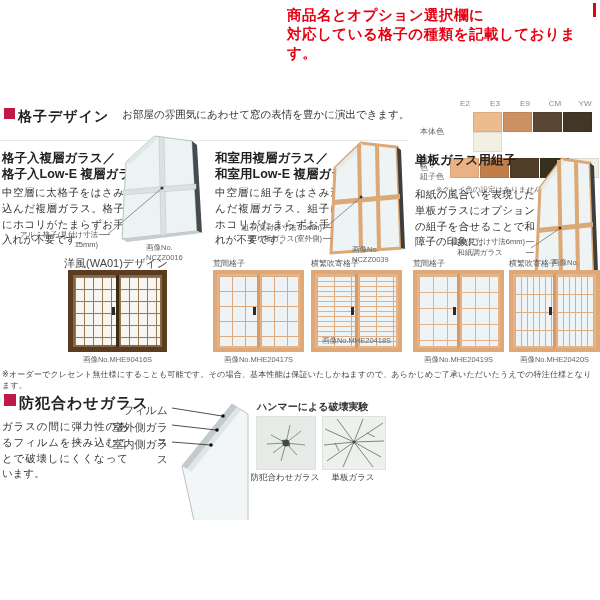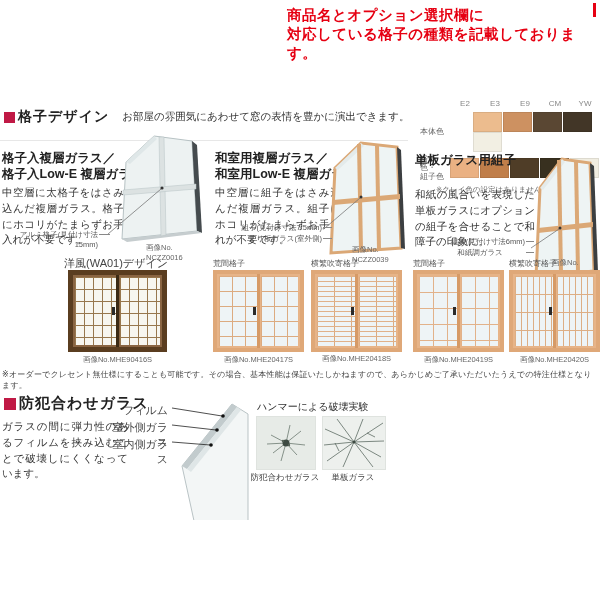--- a/index.html
+++ b/index.html
@@ -8,21 +8,21 @@
   .abs{position:absolute;}
   
   .top-note{font-size:14.5px;font-weight:bold;line-height:1.32;letter-spacing:.5px;}
   .red-tick{width:3px;height:14px;}
   
   .sw-head{font-size:8px;color:#888;width:30px;text-align:center;display:inline-block;}
   .sw-label{font-size:8px;color:#666;line-height:1.15;}
   .swatch{width:29px;height:20px;display:inline-block;border:1px solid rgba(0,0,0,.08);box-sizing:border-box;margin-right:1px;vertical-align:top;}
   .sw-note{font-size:7.5px;color:#666;}
   
-  .sec-head{display:flex;align-items:center;gap:3px;}
+  .sec-head{display:flex;align-items:flex-start;gap:3px;}
   .sec-sq{width:11px;height:11px;display:inline-block;}
   .sec-title{font-size:14px;font-weight:bold;color:#222;letter-spacing:1px;}
   .sec-sub{font-size:10.5px;color:#333;margin-left:10px;}
   .divider{height:1px;background:#e7e7e7;}
   
   .p-title{font-size:12.5px;font-weight:bold;line-height:1.3;color:#222;}
   .p-desc{font-size:10.5px;line-height:1.5;color:#333;text-align:justify;}
   .callout{font-size:7.5px;color:#555;}
   .dash{height:1px;background:#888;}
   .photo-no{font-size:7.5px;color:#666;line-height:1.35;}
@@ -167,21 +167,21 @@
   </div>
   <div class="abs win-no" style="left:213px;top:355px;width:91px;">画像No.MHE20417S</div>
 
   <div class="abs pat-label" style="left:311px;top:258px;">横繁吹寄格子</div>
   <div class="abs win win-tan" style="left:311px;top:270px;width:91px;height:82px;">
     <div class="panel pl grid-yoko"></div>
     <div class="panel pr grid-yoko"></div>
     <div class="mid"></div>
     <div class="handle" style="left:calc(50% - 6px);"></div>
   </div>
-  <div class="abs win-no" style="left:311px;top:354px;width:91px;">画像No.MHE20418S</div>
+  <div class="abs win-no" style="left:311px;top:336px;width:91px;">画像No.MHE20418S</div>
 
   <div class="abs p-title" style="left:415px;top:152px;">
     <div>単板ガラス用組子</div>
   </div>
   <div class="abs p-desc" style="left:415px;top:187px;width:120px;">和紙の風合いを表現した単板ガラスにオプションの組子を合せることで和障子の印象に。</div>
 
   <svg class="abs" style="left:530px;top:150px;" width="70" height="132" viewBox="0 0 70 132">
     <polygon points="10,38 32,9 60,13 64,121 6,127" fill="#eef4f4" stroke="#dba876" stroke-width="3"></polygon>
     <polygon points="10,38 32,9 35,12 13,40" fill="#e4ebeb"></polygon>
     <polygon points="60,13 64,16 68,122 64,121" fill="#3c3f41"></polygon>
@@ -235,21 +235,21 @@
     <polygon points="10,74 60,12 65,15 15,77" fill="#c2cbcd"></polygon>
     <polygon points="15,77 65,15 69,18 19,80" fill="#dfe6e7"></polygon>
     <line x1="0" y1="16" x2="50" y2="24" stroke="#222" stroke-width="0.8"></line>
     <circle cx="51" cy="24" r="1.8" fill="#111"></circle>
     <line x1="0" y1="33" x2="44" y2="38" stroke="#222" stroke-width="0.8"></line>
     <circle cx="45" cy="38" r="1.8" fill="#111"></circle>
     <line x1="0" y1="50" x2="38" y2="53" stroke="#222" stroke-width="0.8"></line>
     <circle cx="39" cy="53" r="1.8" fill="#111"></circle>
   </svg>
 
-  <div class="abs exp-title" style="left:257px;top:400px;">ハンマーによる破壊実験</div>
+  <div class="abs exp-title" style="left:257px;top:400px;font-weight:bold;">ハンマーによる破壊実験</div>
 
   <div class="abs exp-img" style="left:256px;top:416px;width:58px;height:52px;">
     <svg width="58" height="52" viewBox="0 0 58 52">
       <rect width="58" height="52" fill="#e7ebe7"></rect>
       <g stroke="#5a6a60" stroke-width="0.7">
         <line x1="29" y1="26" x2="44" y2="14"></line>
           <line x1="29" y1="26" x2="40" y2="38"></line>
         <line x1="29" y1="26" x2="16" y2="36"></line>
           <line x1="29" y1="26" x2="14" y2="18"></line>
         <line x1="29" y1="26" x2="33" y2="8"></line>

